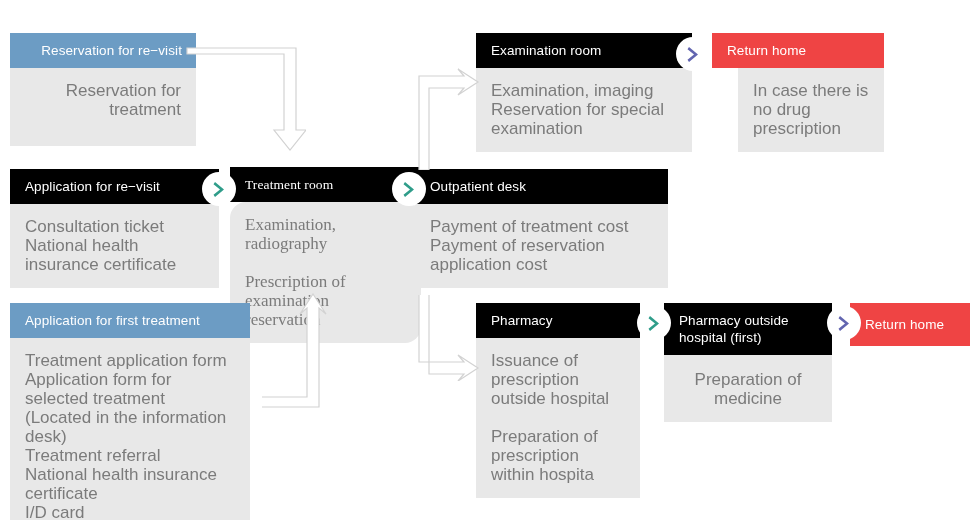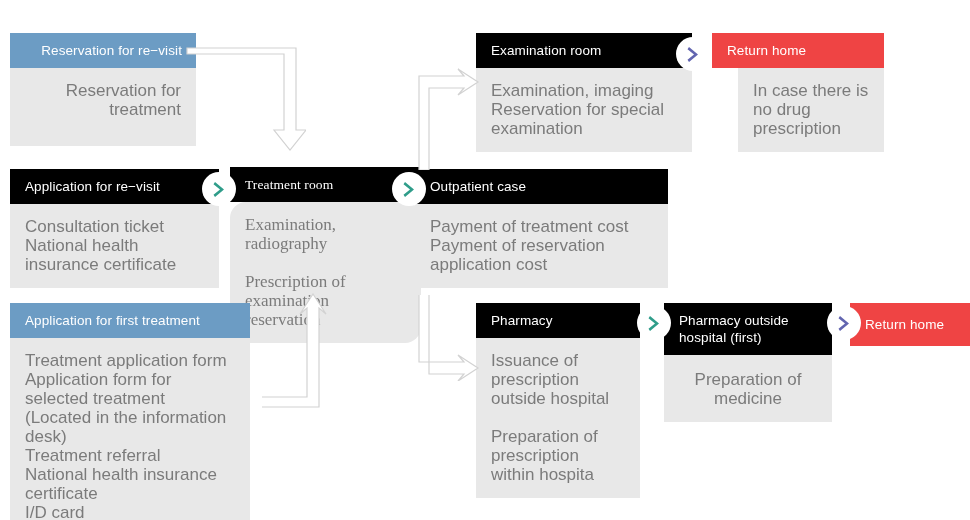--- a/index.html
+++ b/index.html
@@ -119,21 +119,21 @@
 reservation</div>
   </div>
 
   <div class="chev" style="left:392px; top:172px;">
     <svg width="15" height="17" viewBox="0 0 15 17">
       <path d="M3 1 L12 8.5 L3 16 L1.5 13.8 L8 8.5 L1.5 3.2 Z" fill="#2f9d8a"></path>
     </svg>
   </div>
 
   <div class="node" style="left:415px; top:169px; width:253px;">
-    <div class="node-head head-teal">Outpatient case</div>
+    <div class="node-head head-teal">Outpatient desk</div>
     <div class="node-body" style="min-height:76px;">Payment of treatment cost
 Payment of reservation application cost</div>
   </div>
 
   <div class="node" style="left:10px; top:303px; width:240px;">
     <div class="node-head head-blue">Application for first treatment</div>
     <div class="node-body" style="min-height:150px;">Treatment application form
 Application form for selected treatment
 (Located in the information desk)
 Treatment referral

